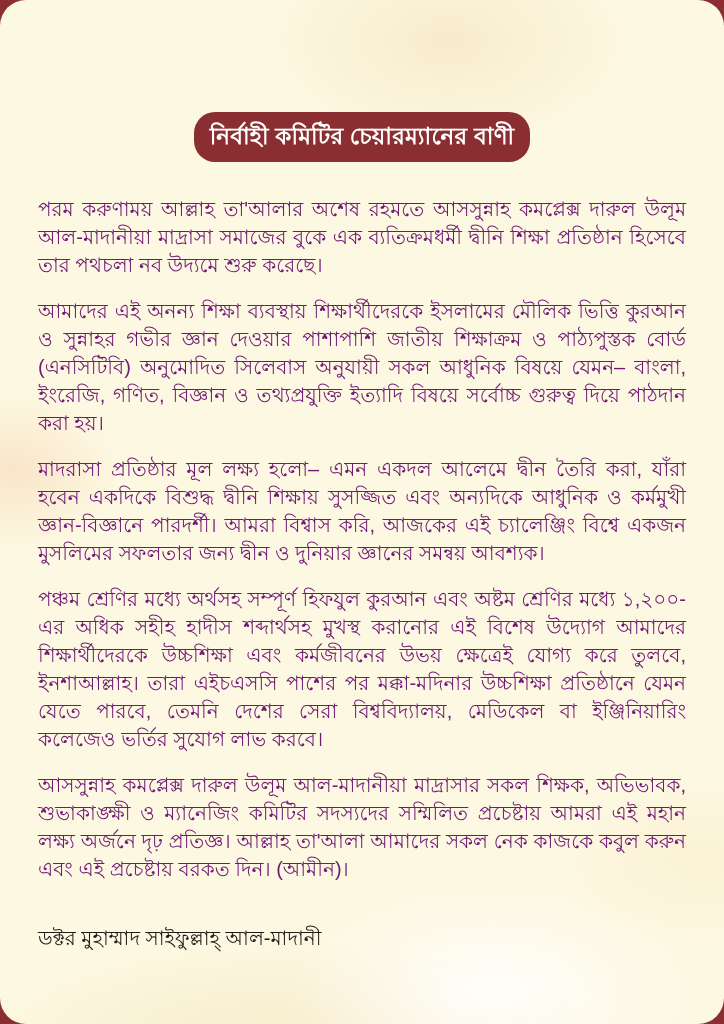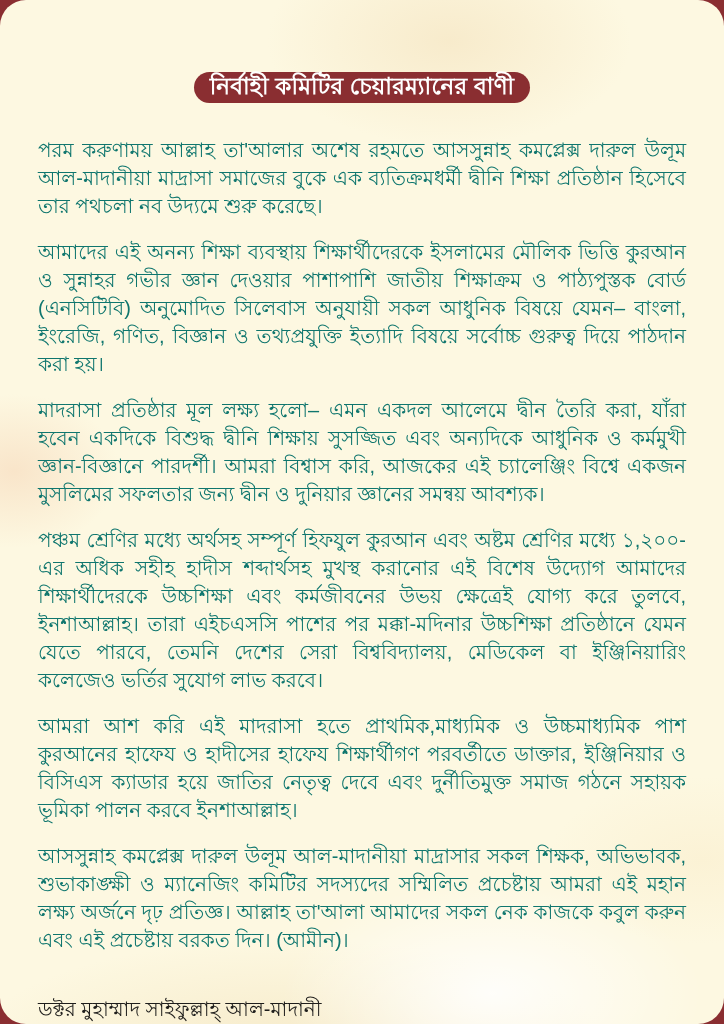--- a/index.html
+++ b/index.html
@@ -25,40 +25,40 @@
     pointer-events: none;
     background:
       radial-gradient(260px 150px at 62% 4%,  rgba(243,224,186,0.55) 0%, rgba(243,224,186,0.0) 70%),
       radial-gradient(150px 110px at 2% 46%,  rgba(246,216,186,0.60) 0%, rgba(246,216,186,0.0) 70%),
       radial-gradient(300px 160px at 68% 97%, rgba(255,255,255,0.85) 0%, rgba(255,255,255,0.0) 70%),
       radial-gradient(420px 140px at 40% 102%,rgba(240,222,180,0.50) 0%, rgba(240,222,180,0.0) 75%),
       radial-gradient(220px 120px at 97% 84%, rgba(250,238,205,0.60) 0%, rgba(250,238,205,0.0) 70%);
   }
   .banner {
     position: relative;
-    margin: 72px auto 0 auto;
+    margin: 112px auto 0 auto;
     width: 336px;
-    height: 31px;
+    height: 50px;
     background: #8a2e31;
     border-radius: 21px;
     display: flex;
     align-items: center;
     justify-content: center;
   }
   .banner .title {
     color: #ffffff;
     font-size: 23px;
     font-weight: bold;
     letter-spacing: 0.2px;
     white-space: nowrap;
   }
   .content {
     position: relative;
     margin: 33px 38px 0 38px;
-    color: #0f766e;
+    color: #701a75;
   }
   .content p {
     margin: 0 0 18px 0;
     font-size: 20px;
     line-height: 28px;
     text-align: justify;
   }
   .signature {
     position: relative;
     margin: 40px 38px 0 38px;
@@ -77,21 +77,20 @@
 
   <div class="banner">
     <span class="title">নির্বাহী কমিটির চেয়ারম্যানের বাণী</span>
   </div>
 
   <div class="content">
     <p>পরম করুণাময় আল্লাহ তা'আলার অশেষ রহমতে আসসুন্নাহ কমপ্লেক্স দারুল উলূম আল-মাদানীয়া মাদ্রাসা সমাজের বুকে এক ব্যতিক্রমধর্মী দ্বীনি শিক্ষা প্রতিষ্ঠান হিসেবে তার পথচলা নব উদ্যমে শুরু করেছে।</p>
     <p>আমাদের এই অনন্য শিক্ষা ব্যবস্থায় শিক্ষার্থীদেরকে ইসলামের মৌলিক ভিত্তি কুরআন ও সুন্নাহর গভীর জ্ঞান দেওয়ার পাশাপাশি জাতীয় শিক্ষাক্রম ও পাঠ্যপুস্তক বোর্ড (এনসিটিবি) অনুমোদিত সিলেবাস অনুযায়ী সকল আধুনিক বিষয়ে যেমন– বাংলা, ইংরেজি, গণিত, বিজ্ঞান ও তথ্যপ্রযুক্তি ইত্যাদি বিষয়ে সর্বোচ্চ গুরুত্ব দিয়ে পাঠদান করা হয়।</p>
     <p>মাদরাসা প্রতিষ্ঠার মূল লক্ষ্য হলো– এমন একদল আলেমে দ্বীন তৈরি করা, যাঁরা হবেন একদিকে বিশুদ্ধ দ্বীনি শিক্ষায় সুসজ্জিত এবং অন্যদিকে আধুনিক ও কর্মমুখী জ্ঞান-বিজ্ঞানে পারদর্শী। আমরা বিশ্বাস করি, আজকের এই চ্যালেঞ্জিং বিশ্বে একজন মুসলিমের সফলতার জন্য দ্বীন ও দুনিয়ার জ্ঞানের সমন্বয় আবশ্যক।</p>
     <p>পঞ্চম শ্রেণির মধ্যে অর্থসহ সম্পূর্ণ হিফযুল কুরআন এবং অষ্টম শ্রেণির মধ্যে ১,২০০-এর অধিক সহীহ হাদীস শব্দার্থসহ মুখস্থ করানোর এই বিশেষ উদ্যোগ আমাদের শিক্ষার্থীদেরকে উচ্চশিক্ষা এবং কর্মজীবনের উভয় ক্ষেত্রেই যোগ্য করে তুলবে, ইনশাআল্লাহ। তারা এইচএসসি পাশের পর মক্কা-মদিনার উচ্চশিক্ষা প্রতিষ্ঠানে যেমন যেতে পারবে, তেমনি দেশের সেরা বিশ্ববিদ্যালয়, মেডিকেল বা ইঞ্জিনিয়ারিং কলেজেও ভর্তির সুযোগ লাভ করবে।</p>
-    <p>আমরা আশ করি এই মাদরাসা হতে প্রাথমিক,মাধ্যমিক ও উচ্চমাধ্যমিক পাশ কুরআনের হাফেয ও হাদীসের হাফেয শিক্ষার্থীগণ পরবর্তীতে ডাক্তার, ইঞ্জিনিয়ার ও বিসিএস ক্যাডার হয়ে জাতির নেতৃত্ব দেবে এবং দুর্নীতিমুক্ত সমাজ গঠনে সহায়ক ভূমিকা পালন করবে ইনশাআল্লাহ।</p>
     <p>আসসুন্নাহ কমপ্লেক্স দারুল উলূম আল-মাদানীয়া মাদ্রাসার সকল শিক্ষক, অভিভাবক, শুভাকাঙ্ক্ষী ও ম্যানেজিং কমিটির সদস্যদের সম্মিলিত প্রচেষ্টায় আমরা এই মহান লক্ষ্য অর্জনে দৃঢ় প্রতিজ্ঞ। আল্লাহ তা'আলা আমাদের সকল নেক কাজকে কবুল করুন এবং এই প্রচেষ্টায় বরকত দিন। (আমীন)।</p>
   </div>
 
   <div class="signature">
     <div>ডক্টর মুহাম্মাদ সাইফুল্লাহ্ আল-মাদানী</div>
 
   </div>
 
 </div>
 

